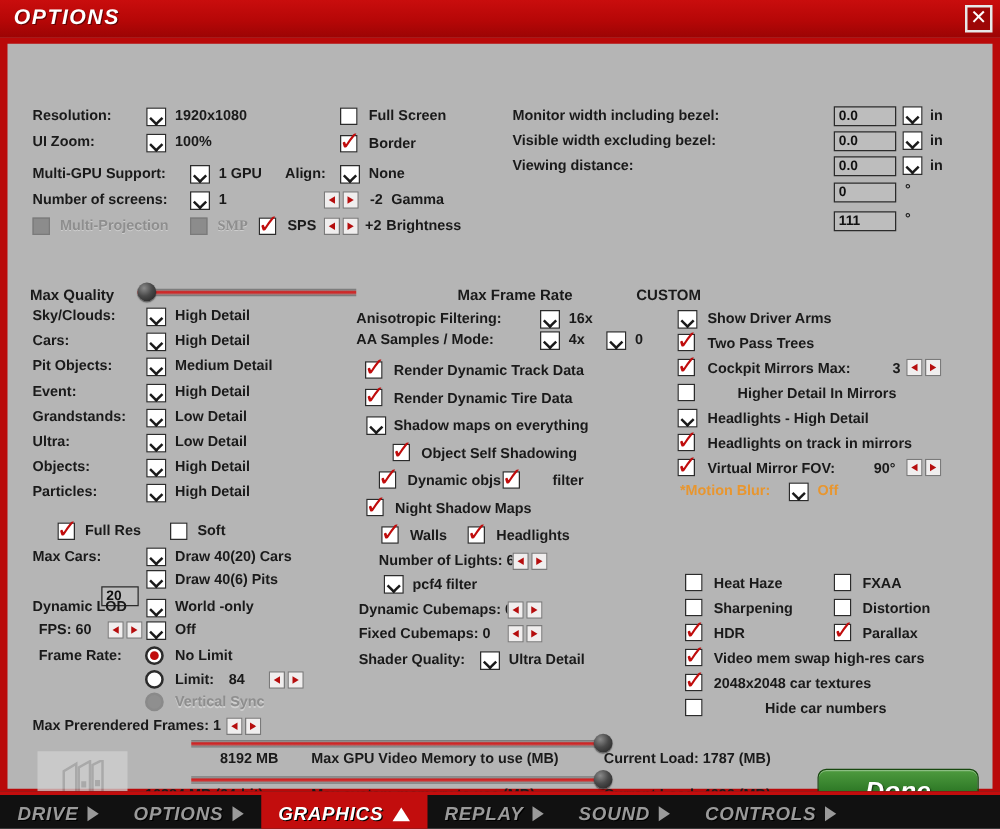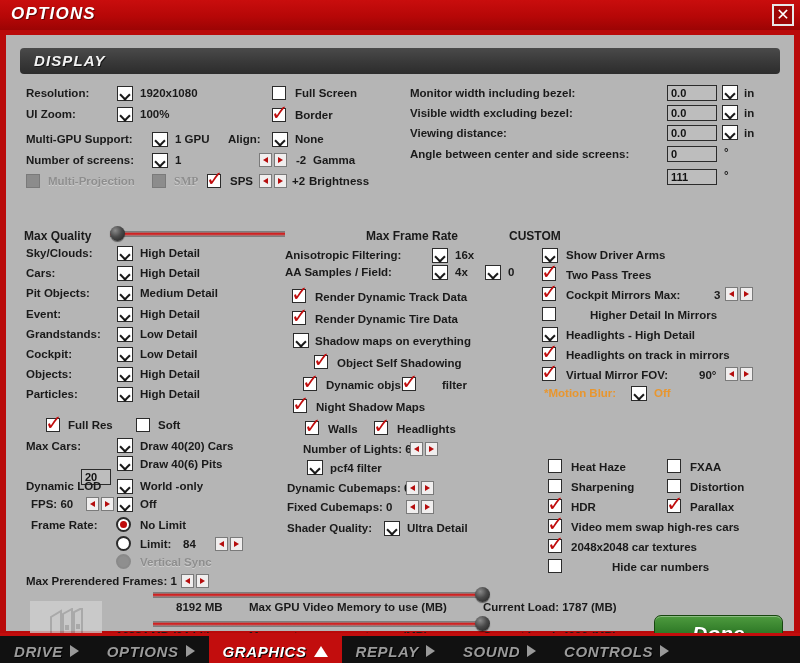--- a/index.html
+++ b/index.html
@@ -161,23 +161,20 @@
 <div class="app">
 
   <div class="titlebar">
     <div class="ttl">OPTIONS</div>
     <div class="closebtn">✕</div>
   </div>
 
   <div class="frame">
     <div class="panel">
 
-      <div class="sechdr" style="left:14px;top:13px;width:760px;">
-        <span>DISPLAY</span>
-      </div>
 
       <div class="lbl" style="left:20px;top:52px;">Resolution:</div>
       <div class="dd" style="left:111px;top:51px;"></div>
       <div class="lbl" style="left:134px;top:52px;">1920x1080</div>
 
       <div class="lbl" style="left:20px;top:73px;">UI Zoom:</div>
       <div class="dd" style="left:111px;top:72px;"></div>
       <div class="lbl" style="left:134px;top:73px;">100%</div>
 
       <div class="lbl" style="left:20px;top:98px;">Multi-GPU Support:</div>
@@ -231,21 +228,20 @@
       <div class="lbl" style="left:404px;top:72px;">Visible width excluding bezel:</div>
       <div class="inp" style="left:661px;top:70px;width:50px;">0.0</div>
       <div class="dd" style="left:716px;top:70px;"></div>
       <div class="lbl" style="left:738px;top:72px;">in</div>
 
       <div class="lbl" style="left:404px;top:92px;">Viewing distance:</div>
       <div class="inp" style="left:661px;top:90px;width:50px;">0.0</div>
       <div class="dd" style="left:716px;top:90px;"></div>
       <div class="lbl" style="left:738px;top:92px;">in</div>
 
-      <div class="lbl" style="left:404px;top:113px;">Angle between center and side screens:</div>
       <div class="inp" style="left:661px;top:111px;width:50px;">0</div>
       <div class="lbl" style="left:718px;top:111px;">°</div>
 
       <div class="inp" style="left:661px;top:134px;width:50px;">111</div>
       <div class="lbl" style="left:718px;top:134px;">°</div>
 
 
       <div class="lbl" style="left:18px;top:194px;font-size:12px;">Max Quality</div>
       <div class="slider" style="left:104px;top:193px;width:175px;">
         <div class="track"></div>
@@ -263,21 +259,21 @@
           <div class="lbl" style="left: 134px; top: 232.2px;">High Detail</div>
           <div class="lbl" style="left: 20px; top: 252.4px;">Pit Objects:</div>
           <div class="dd" style="left: 111px; top: 251.4px;"></div>
           <div class="lbl" style="left: 134px; top: 252.4px;">Medium Detail</div>
           <div class="lbl" style="left: 20px; top: 272.6px;">Event:</div>
           <div class="dd" style="left: 111px; top: 271.6px;"></div>
           <div class="lbl" style="left: 134px; top: 272.6px;">High Detail</div>
           <div class="lbl" style="left: 20px; top: 292.8px;">Grandstands:</div>
           <div class="dd" style="left: 111px; top: 291.8px;"></div>
           <div class="lbl" style="left: 134px; top: 292.8px;">Low Detail</div>
-          <div class="lbl" style="left: 20px; top: 313px;">Cockpit:</div>
+          <div class="lbl" style="left: 20px; top: 313px;">Ultra:</div>
           <div class="dd" style="left: 111px; top: 312px;"></div>
           <div class="lbl" style="left: 134px; top: 313px;">Low Detail</div>
           <div class="lbl" style="left: 20px; top: 333.2px;">Objects:</div>
           <div class="dd" style="left: 111px; top: 332.2px;"></div>
           <div class="lbl" style="left: 134px; top: 333.2px;">High Detail</div>
           <div class="lbl" style="left: 20px; top: 353.4px;">Particles:</div>
           <div class="dd" style="left: 111px; top: 352.4px;"></div>
           <div class="lbl" style="left: 134px; top: 353.4px;">High Detail</div>
         </div>
 
@@ -323,21 +319,21 @@
       <div class="lbl" style="left:20px;top:540px;">Max Prerendered Frames: 1</div>
       <div class="spin" style="left:175px;top:539px;">
         <i class="l"></i>
           <i class="r"></i>
       </div>
 
       <div class="lbl" style="left:279px;top:214px;">Anisotropic Filtering:</div>
       <div class="dd" style="left:426px;top:213px;"></div>
       <div class="lbl" style="left:449px;top:214px;">16x</div>
 
-      <div class="lbl" style="left:279px;top:231px;">AA Samples / Field:</div>
+      <div class="lbl" style="left:279px;top:231px;">AA Samples / Mode:</div>
       <div class="dd" style="left:426px;top:230px;"></div>
       <div class="lbl" style="left:449px;top:231px;">4x</div>
       <div class="dd" style="left:479px;top:230px;"></div>
       <div class="lbl" style="left:502px;top:231px;">0</div>
 
       <div class="cb" style="left:286px;top:254px;">
           <span class="tick">✓</span>
         </div>
       <div class="lbl" style="left:309px;top:256px;">Render Dynamic Track Data</div>
 

